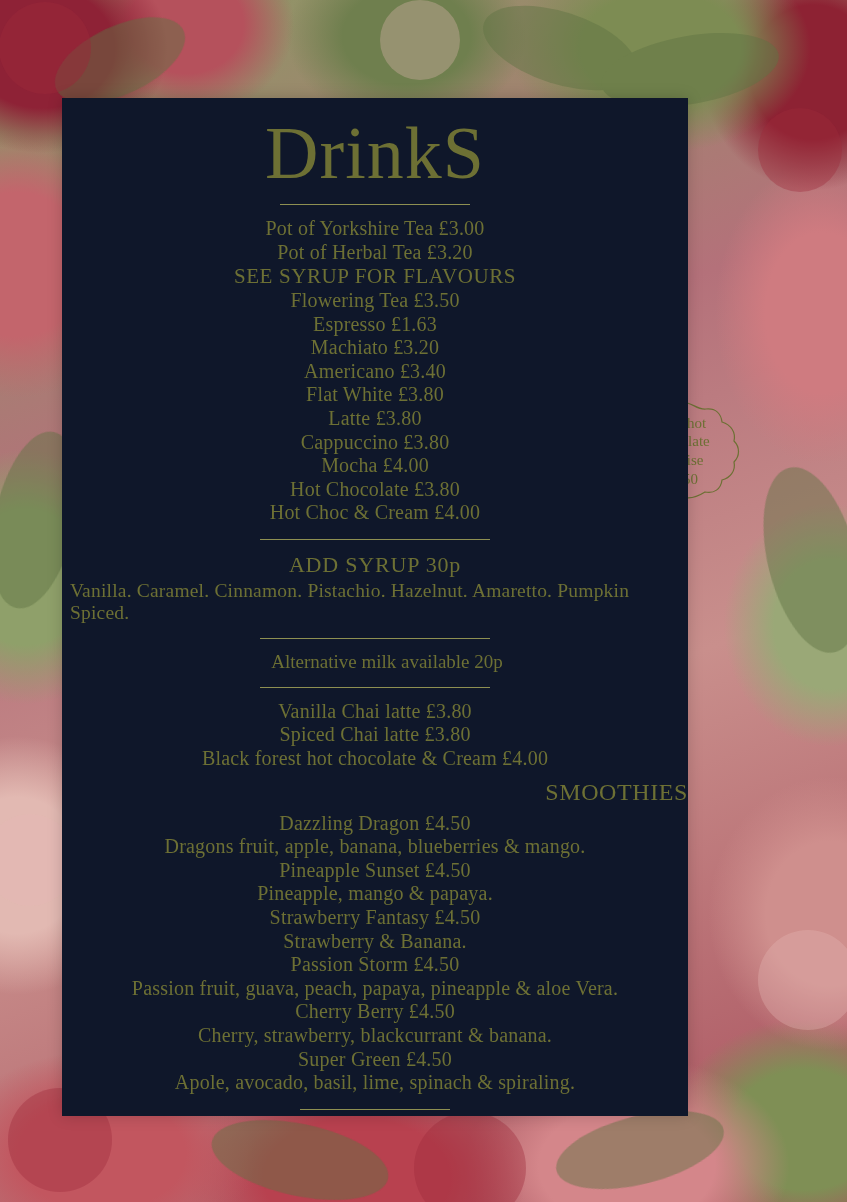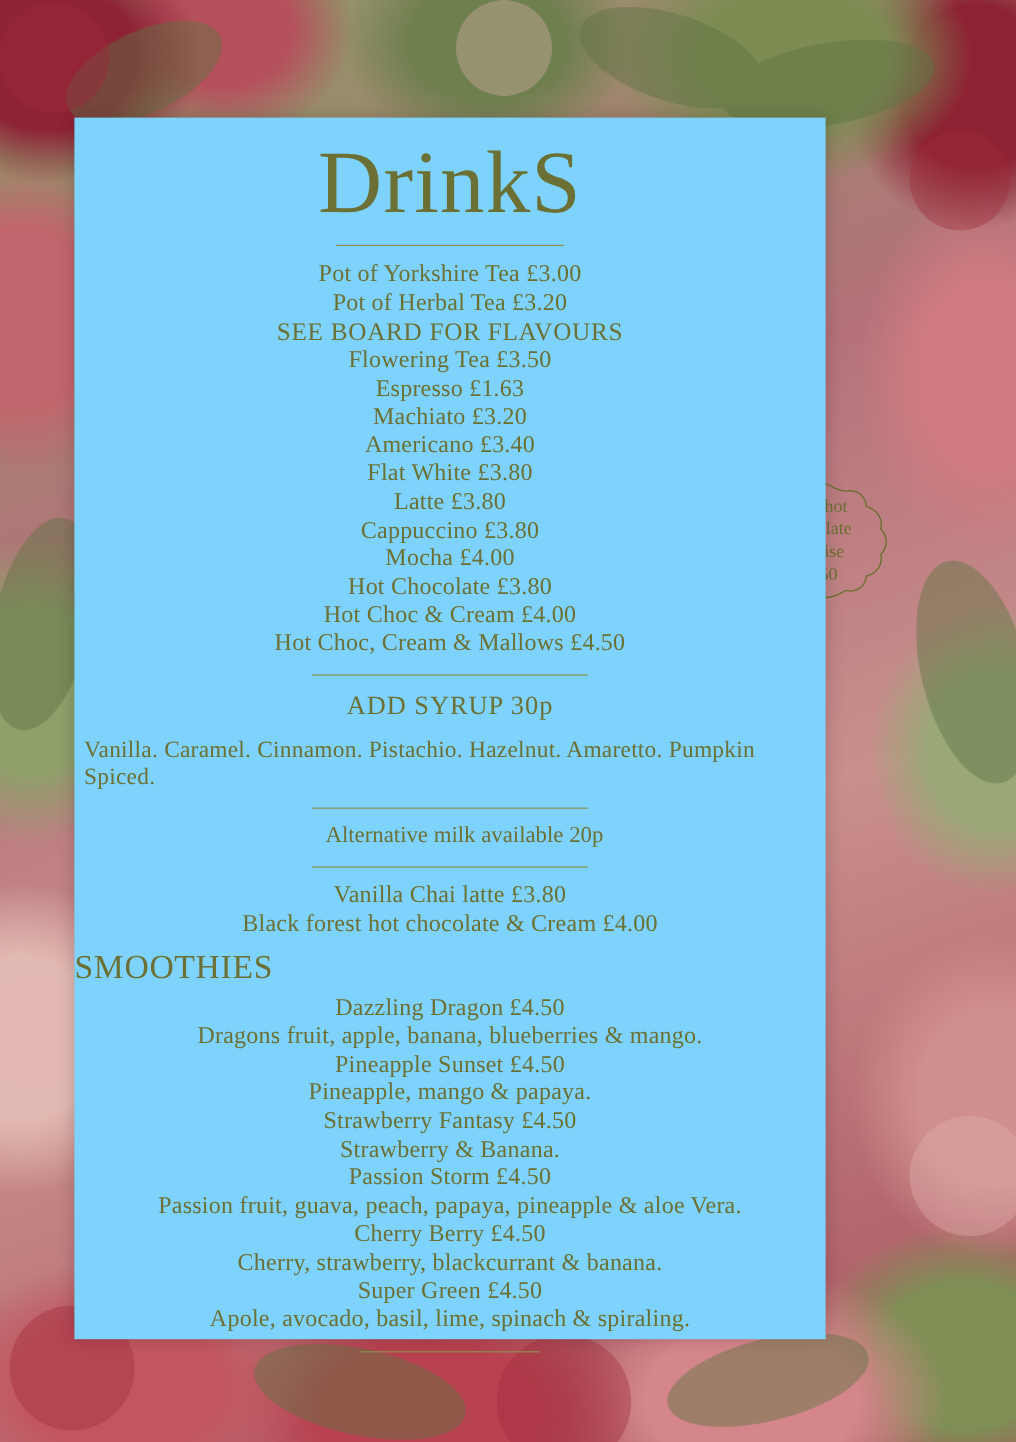--- a/index.html
+++ b/index.html
@@ -48,21 +48,21 @@
     opacity: .85;
   }
 
   
   #card {
     position: absolute;
     left: 62px;
     top: 98px;
     width: 626px;
     height: 1018px;
-    background: #7dd3fc;
+    background: #0f172a;
     box-shadow: 0 0 14px rgba(0,0,0,.18);
   }
 
   .menu-title {
     text-align: center;
     font-family: "Liberation Serif", serif;
     font-size: 74px;
     color: #6d7034;
     letter-spacing: 1px;
     margin: 18px 0 2px 0;
@@ -88,28 +88,28 @@
   }
   .line.caps {
     font-size: 21px;
     letter-spacing: .6px;
   }
   .section-head {
     text-align: center;
     color: #6d7034;
     font-size: 22px;
     letter-spacing: .8px;
-    margin: 4px 0 14px 0;
+    margin: 4px 0 2px 0;
   }
   .smoothies-head {
-    text-align: left;
-    color: #6d7034;
-    font-size: 28px;
+    text-align: right;
+    color: #6d7034;
+    font-size: 24px;
     letter-spacing: .6px;
-    margin: 8px 12px 6px 0;
+    margin: 8px 0 6px 0;
   }
   .syrups {
     text-align: left;
     color: #6d7034;
     font-size: 19.5px;
     letter-spacing: .2px;
     padding: 0 8px;
   }
   .sub {
     text-align: center;
@@ -214,47 +214,47 @@
   </div>
 
   <div id="card">
 
     <h1 class="menu-title">DrinkS</h1>
     <div class="rule"></div>
 
     <div class="block">
       <div class="line">Pot of Yorkshire Tea £3.00</div>
       <div class="line">Pot of Herbal Tea £3.20</div>
-      <div class="line caps">SEE BOARD FOR FLAVOURS</div>
+      <div class="line caps">SEE SYRUP FOR FLAVOURS</div>
       <div class="line">Flowering Tea £3.50</div>
       <div class="line">Espresso £1.63</div>
       <div class="line">Machiato £3.20</div>
       <div class="line">Americano £3.40</div>
       <div class="line">Flat White £3.80</div>
       <div class="line">Latte £3.80</div>
       <div class="line">Cappuccino £3.80</div>
       <div class="line">Mocha £4.00</div>
       <div class="line">Hot Chocolate £3.80</div>
       <div class="line">Hot Choc &amp; Cream £4.00</div>
-      <div class="line">Hot Choc, Cream &amp; Mallows £4.50</div>
     </div>
 
     <div class="rule mid"></div>
 
     <div class="section-head">ADD SYRUP 30p</div>
     <div class="syrups">Vanilla.  Caramel.  Cinnamon.  Pistachio.  Hazelnut.  Amaretto. Pumpkin Spiced.</div>
 
     <div class="rule mid"></div>
 
     <div class="sub">Alternative milk available 20p</div>
 
     <div class="rule mid"></div>
 
     <div class="block">
       <div class="line">Vanilla Chai latte £3.80</div>
+      <div class="line">Spiced Chai latte £3.80</div>
       <div class="line">Black forest hot chocolate &amp; Cream £4.00</div>
     </div>
 
     <div class="smoothies-head">SMOOTHIES</div>
 
     <div class="block">
       <div class="line">Dazzling Dragon £4.50</div>
       <div class="line">Dragons fruit, apple, banana, blueberries &amp; mango.</div>
       <div class="line">Pineapple Sunset £4.50</div>
       <div class="line">Pineapple, mango &amp; papaya.</div>

